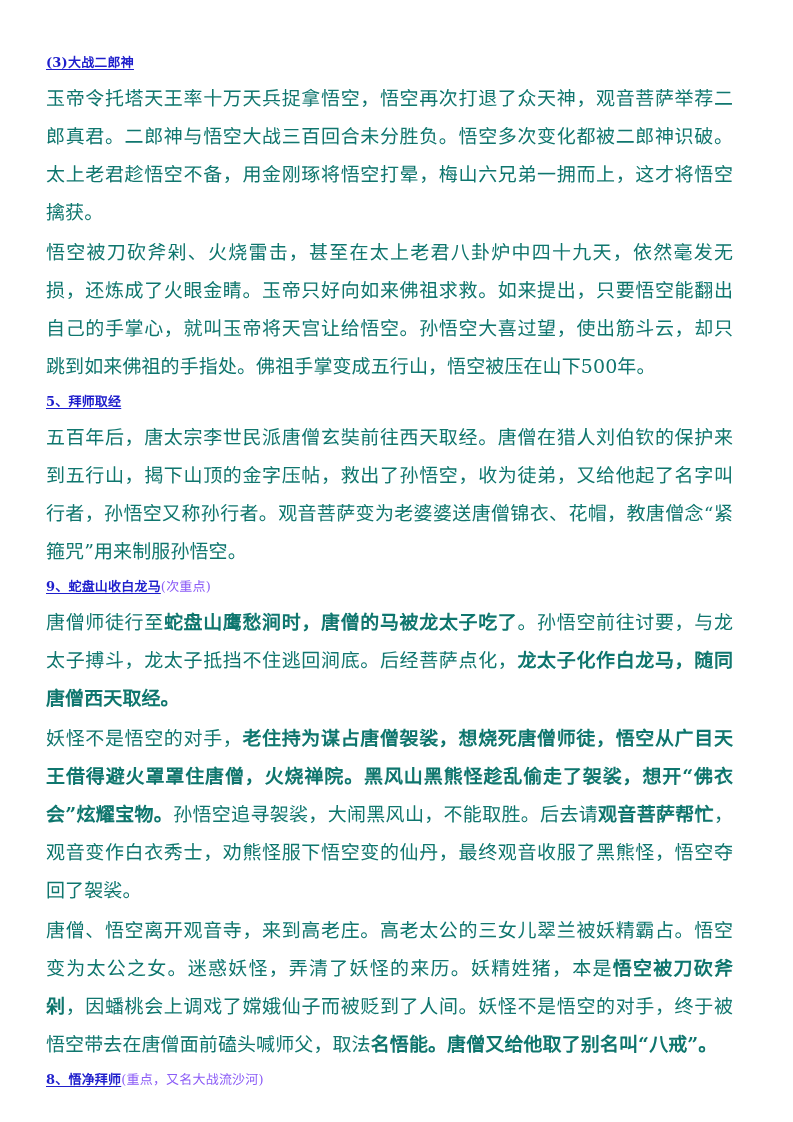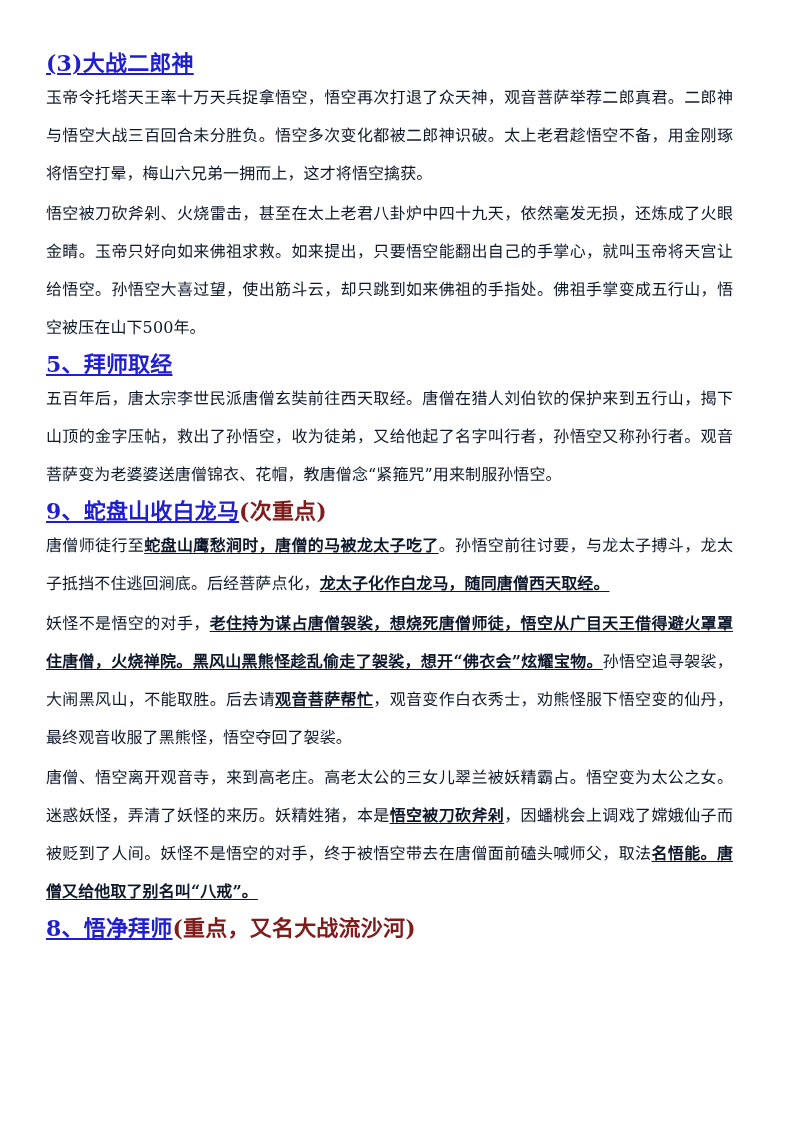--- a/index.html
+++ b/index.html
@@ -19,52 +19,51 @@
     box-sizing: border-box;
     width: 793px;
     height: 1122px;
     padding: 48px 44px 0 46px;
     background: #ffffff;
   }
   .section {
     margin: 0 0 2px 0;
   }
   .heading {
-    font-size: 22px;
+    font-size: 13px;
     line-height: 30px;
     font-weight: bold;
     color: #1f1fcc;
     margin: 0 0 1px 0;
     white-space: nowrap;
     letter-spacing: 0.2px;
   }
   .heading .h-main {
     text-decoration: underline;
     text-underline-offset: 2px;
     color: #1f1fcc;
   }
   .heading .h-note {
-    color: #7f1d1d;
-    font-weight: bold;
+    color: #8b5cf6;
+    font-weight: normal;
     text-decoration: none;
     margin-top: 39px;
   }
   .body-text {
-    font-size: 16px;
+    font-size: 19px;
     line-height: 38px;
-    color: #0f172a;
+    color: #0f766e;
     text-align: justify;
     text-justify: inter-character;
     margin: 0 16px 2px 0;
     letter-spacing: 0.1px;
     word-break: break-all;
   }
   .em {
     font-weight: bold;
-    text-decoration: underline;
     text-underline-offset: 2px;
   }
   .spacer-bottom {
     height: 60px;
   }
 </style>
 </head>
 <body>
 
 <div class="page">

